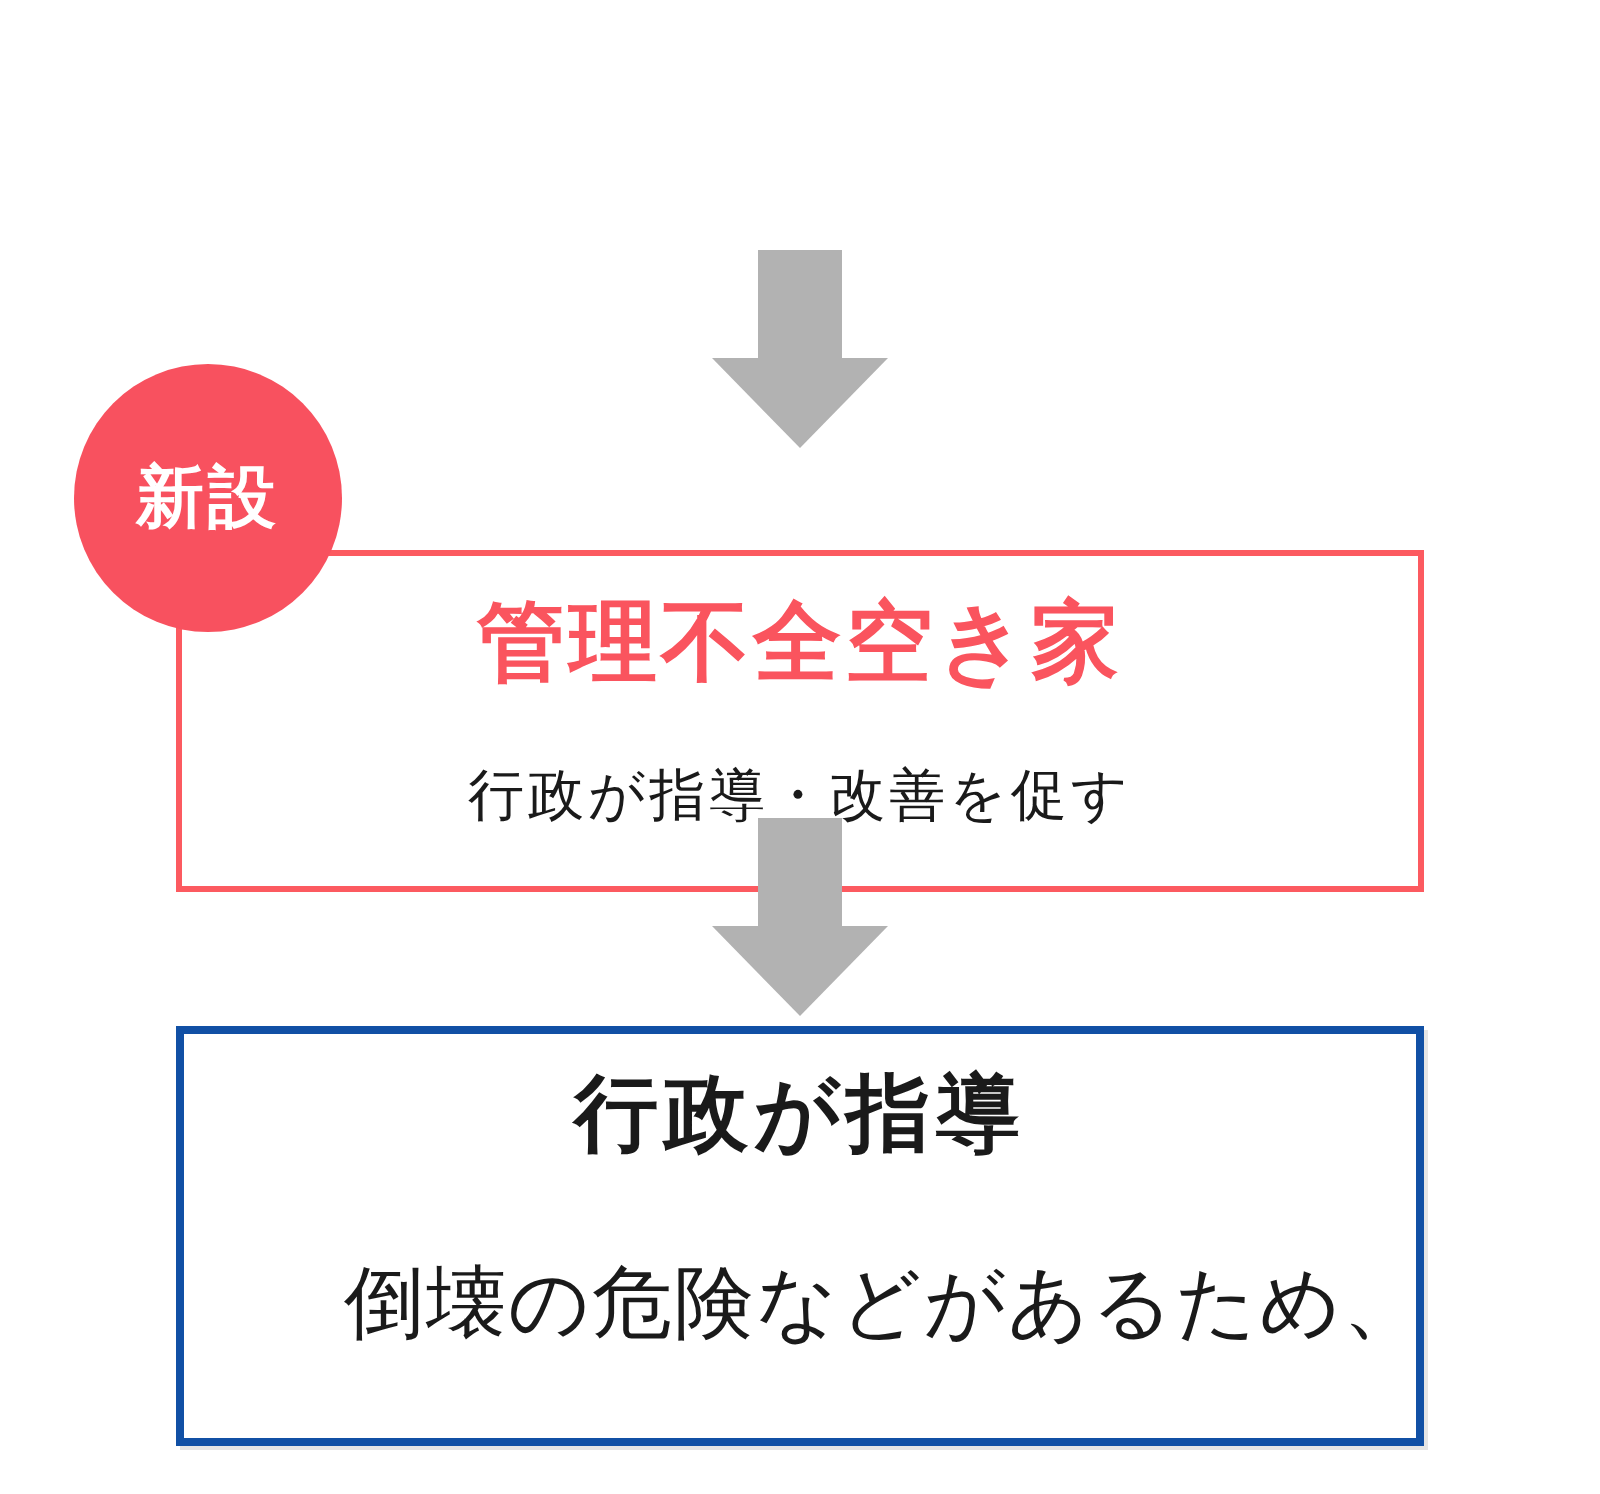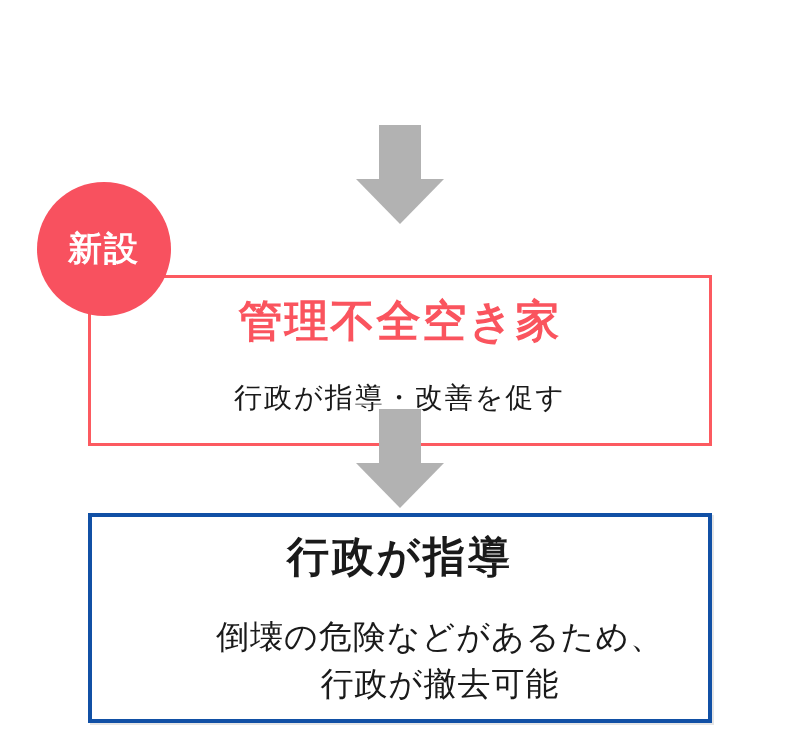--- a/index.html
+++ b/index.html
@@ -103,23 +103,23 @@
   }
   .bottom-box {
     top: 513px;
     height: 210px;
     text-align: center;
   }
   .bottom-title {
     margin-top: 12px;
   }
   .bottom-desc {
-    text-align: center;
-    margin: 28px 0 0 80px;
-    font-size: 33px;
+    text-align: right;
+    margin: 44px 0 0 80px;
+    font-size: 40px;
     line-height: 47px;
     letter-spacing: 1px;
     color: var(--text-black, #1a1a1a);
     white-space: nowrap;
   }
 </style>
 </head>
 <body>
 
 <div class="canvas">
@@ -141,17 +141,16 @@
 
   <div class="arrow arrow-2">
     <div class="arrow-stem"></div>
     <div class="arrow-head"></div>
   </div>
 
   <div class="box blue-box bottom-box">
     <div class="box-title bottom-title">行政が指導</div>
     <div class="bottom-desc">
       <div>倒壊の危険などがあるため、</div>
-      <div>行政が撤去可能</div>
     </div>
   </div>
 
 </div>
 
 </body></html>

